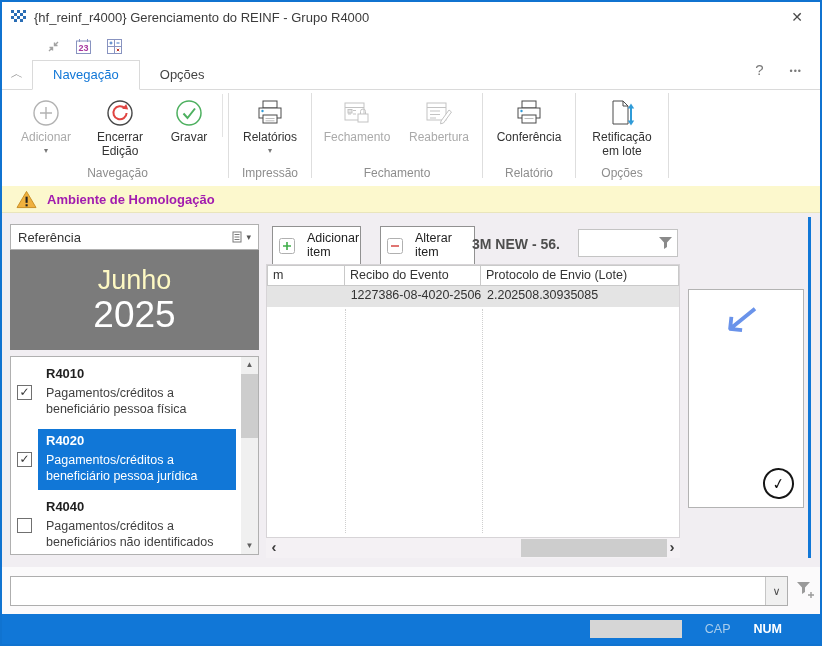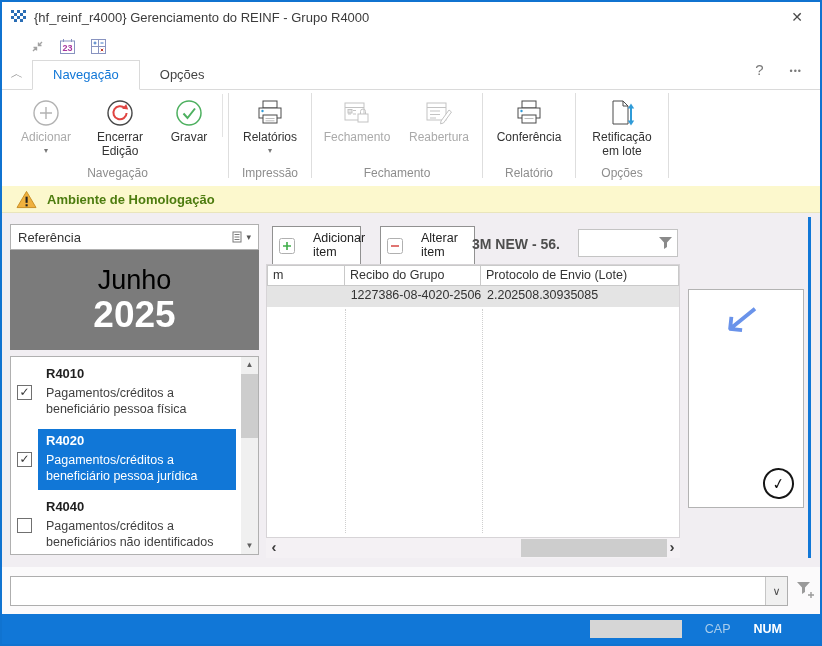--- a/index.html
+++ b/index.html
@@ -7,21 +7,21 @@
   .window{position:relative;width:822px;height:646px;box-sizing:border-box;
           border:2px solid #1073d0;background:#fff;overflow:hidden;}
 
   
   .titlebar{position:absolute;left:0;top:0;width:100%;height:30px;display:flex;
             align-items:center;padding:0 8px;box-sizing:border-box;}
   .app-title{font-size:13px;color:#3c3c3c;margin-left:8px;}
   .close-btn{margin-left:auto;width:30px;text-align:center;font-size:14px;color:#4a4a4a;cursor:default;}
 
   
-  .qat{position:absolute;left:28px;top:31px;height:26px;display:flex;gap:14px;align-items:center;}
+  .qat{position:absolute;left:44px;top:31px;height:26px;display:flex;gap:14px;align-items:center;}
 
   
   .tabrow{position:absolute;left:0;top:59px;width:100%;height:29px;display:flex;
           align-items:flex-end;border-bottom:1px solid #dadada;box-sizing:border-box;}
   .collapse-btn{width:30px;text-align:center;color:#8d8d8d;font-size:13px;padding-bottom:6px;}
   .tab{padding:6px 20px 7px;font-size:13px;color:#444;}
   .tab.active{color:#1177d7;background:#fff;border:1px solid #dadada;border-bottom:1px solid #fff;margin-bottom:-1px;}
   .tabrow-right{margin-left:auto;display:flex;gap:26px;padding:0 18px 8px 0;color:#7a7a7a;font-size:13px;}
 
   
@@ -35,53 +35,53 @@
   .rbtn.disabled{color:#aaa;}
   .rcaret{font-size:8px;color:#777;margin-top:1px;}
   .rgrouplabel{text-align:center;font-size:12px;color:#8d8d8d;padding:3px 0 5px;}
   .rdiv{width:1px;background:#dedede;margin:3px 3px 7px;}
   .rsep{width:1px;background:#e3e3e3;margin:4px 2px 26px;}
 
   
   .warnbar{position:absolute;left:0;top:184px;width:100%;height:27px;background:#fcf8cd;
            border-bottom:1px solid #e9e5bc;display:flex;align-items:center;
            padding-left:14px;box-sizing:border-box;}
-  .warntext{color:#4d7c0f;font-weight:bold;font-size:13px;margin-left:10px;}
+  .warntext{color:#a21caf;font-weight:bold;font-size:13px;margin-left:10px;}
 
   
   .main{position:absolute;left:0;top:211px;width:100%;height:354px;background:#f1eef2;}
 
   .ref-header{position:absolute;left:8px;top:11px;width:249px;height:26px;background:#fff;
               border:1px solid #b0b0b0;display:flex;align-items:center;padding:0 7px;
               font-size:13px;color:#333;box-sizing:border-box;}
   .ref-drop{margin-left:auto;display:flex;align-items:center;gap:3px;color:#555;font-size:9px;}
   .month-box{position:absolute;left:8px;top:37px;width:249px;height:100px;background:#7b7b7b;
              display:flex;flex-direction:column;align-items:center;justify-content:center;}
-  .month{font-size:27px;color:#000000;}
-  .year{font-size:37px;color:#fff;line-height:1.05;font-weight:bold;}
+  .month{font-size:27px;color:#fef9c3;}
+  .year{font-size:37px;color:#fff;line-height:1.05;}
 
   .list{position:absolute;left:8px;top:143px;width:249px;height:199px;background:#fff;
         border:1px solid #b0b0b0;box-sizing:border-box;overflow:hidden;}
   .litem{display:flex;margin-top:5px;}
   .cbcol{width:27px;display:flex;align-items:center;justify-content:center;flex:none;}
   .cb{width:15px;height:15px;border:1px solid #707070;background:#fff;font-size:12px;
       line-height:13px;text-align:center;color:#333;box-sizing:border-box;}
   .lcontent{flex:1;margin-right:22px;padding:3px 6px 6px;}
   .lcode{font-weight:bold;font-size:13px;color:#1f1f1f;margin:1px 0 4px 2px;}
   .ldesc{font-size:12.5px;color:#3f3f3f;line-height:1.3;margin-left:2px;}
   .litem.selected .lcontent{background:#1177d7;}
   .litem.selected .lcode,.litem.selected .ldesc{color:#fff;}
   .vscroll{position:absolute;right:0;top:0;width:17px;height:100%;background:#f0f0f0;}
   .vs-arrow{position:absolute;left:0;width:17px;height:16px;font-size:8px;color:#5f5f5f;
             text-align:center;line-height:16px;}
   .vthumb{position:absolute;left:0;top:17px;width:17px;height:64px;background:#cdcdcd;}
 
   
   .itembtn{position:absolute;top:13px;height:39px;background:#fff;border:1px solid #919191;
-           box-sizing:border-box;display:flex;align-items:center;padding:0 6px;gap:18px;
+           box-sizing:border-box;display:flex;align-items:center;padding:0 6px;gap:12px;
            font-size:12.5px;color:#222;line-height:1.1;}
   .grid-title{position:absolute;left:470px;top:23px;font-size:14px;font-weight:bold;color:#4e4e4e;}
   .filter-box{position:absolute;left:576px;top:16px;width:100px;height:28px;background:#fff;
               border:1px solid #c4c4c4;box-sizing:border-box;display:flex;align-items:center;}
   .filter-box input{flex:1;min-width:0;border:none;outline:none;font-size:12px;padding:0 4px;background:transparent;}
 
   .grid{position:absolute;left:264px;top:51px;width:414px;height:274px;background:#fff;
         border:1px solid #d7d4d7;box-sizing:border-box;}
   .ghead{display:flex;}
   .gh{height:21px;box-sizing:border-box;border:1px solid #c9c9c9;margin-right:-1px;background:#fff;
@@ -413,21 +413,21 @@
       <span style="display:flex;margin-right:4px;">
         <svg width="15" height="14" viewBox="0 0 15 14">
           <path d="M1 1h13l-5 5.5v4.5l-3 2V6.5z" fill="#8a8a8a"></path>
         </svg>
       </span>
     </div>
 
     <div class="grid">
       <div class="ghead">
         <span class="gh" style="width:78px">m</span>
-        <span class="gh" style="width:137px">Recibo do Grupo</span>
+        <span class="gh" style="width:137px">Recibo do Evento</span>
         <span class="gh" style="width:199px">Protocolo de Envio (Lote)</span>
       </div>
       <div class="grow">
         <span class="gc" style="width:78px"></span>
         <span class="gc" style="width:137px">1227386-08-4020-2506...</span>
         <span class="gc" style="width:199px">2.202508.30935085</span>
       </div>
       <div class="gcolsep" style="left:78px"></div>
       <div class="gcolsep" style="left:215px"></div>
     </div>

